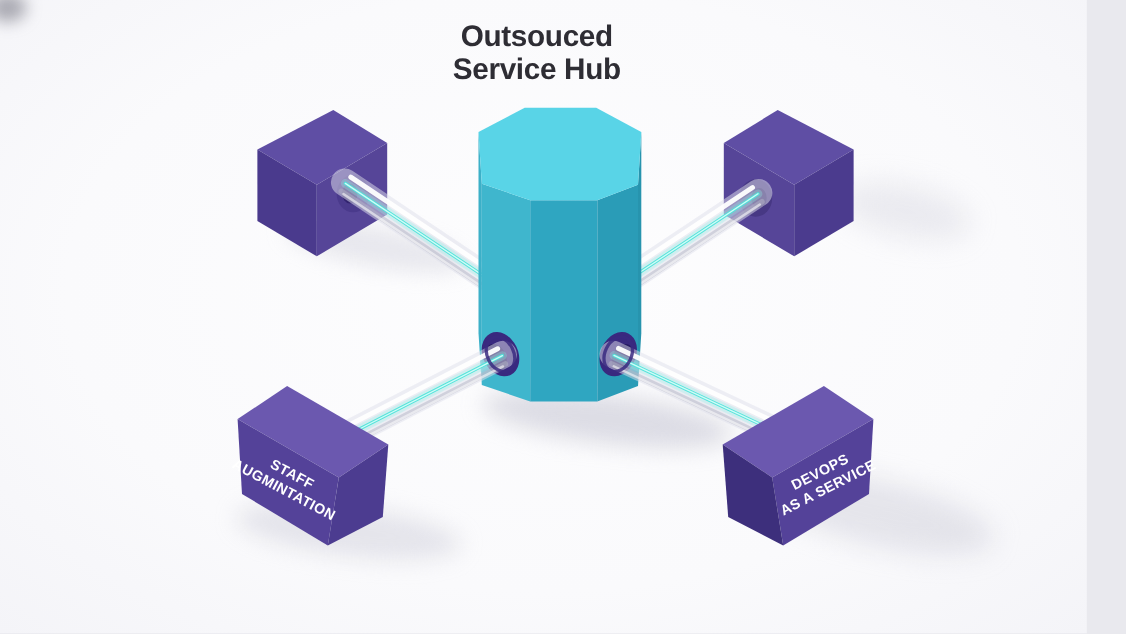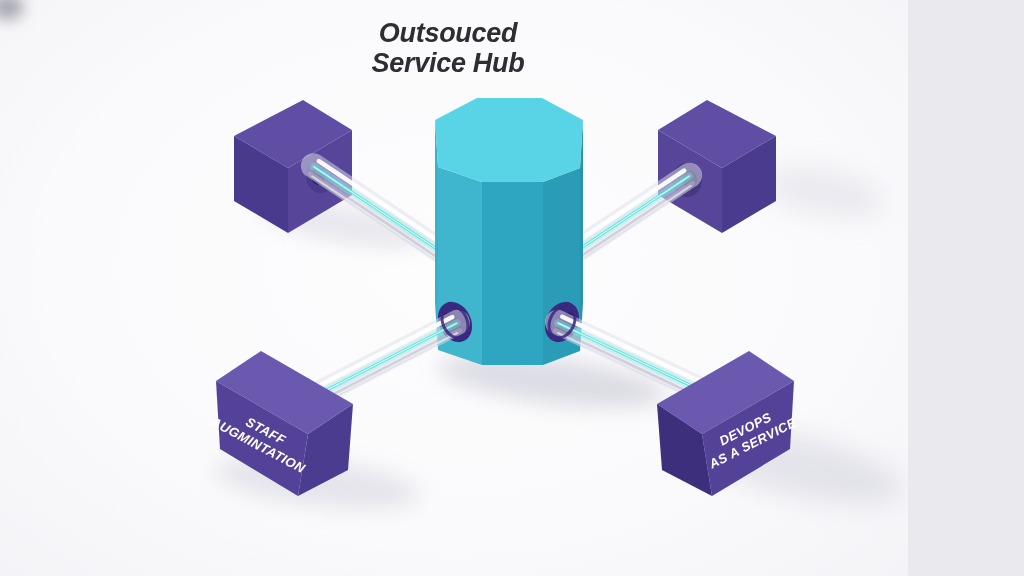--- a/index.html
+++ b/index.html
@@ -1,20 +1,19 @@
 <!DOCTYPE html>
 <html><head>
 <meta charset="utf-8">
 <style>
   html,body{margin:0;padding:0;background:#e9e9ee;}
   .stage{
-    position:relative;width:908px;height:576px;overflow:hidden;
+    position:relative;width:988px;height:576px;overflow:hidden;
     background:radial-gradient(ellipse at 50% 46%, #fdfdfe 0%, #fafafc 62%, #f4f4f8 100%);
     font-family:"Liberation Sans", sans-serif;
-    font-style:italic;
   }
   
   .shadow{position:absolute;border-radius:50%;filter:blur(10px);}
   .shadow-hub{left:438px;top:358px;width:228px;height:46px;background:rgba(172,172,190,.38);transform:rotate(7deg);}
   .shadow-tl{left:258px;top:206px;width:165px;height:36px;background:rgba(186,186,202,.30);transform:rotate(11deg);filter:blur(9px);}
   .shadow-tr{left:762px;top:168px;width:122px;height:48px;background:rgba(190,190,206,.26);filter:blur(12px);transform:rotate(12deg);}
   .shadow-bl{left:214px;top:460px;width:206px;height:46px;background:rgba(182,182,200,.32);transform:rotate(7deg);}
   .shadow-br{left:688px;top:436px;width:218px;height:60px;background:rgba(182,182,200,.32);transform:rotate(13deg);filter:blur(12px);}
   .corner-smudge{position:absolute;left:-10px;top:-6px;width:34px;height:26px;border-radius:50%;
     background:rgba(110,110,122,.55);filter:blur(7px);}

